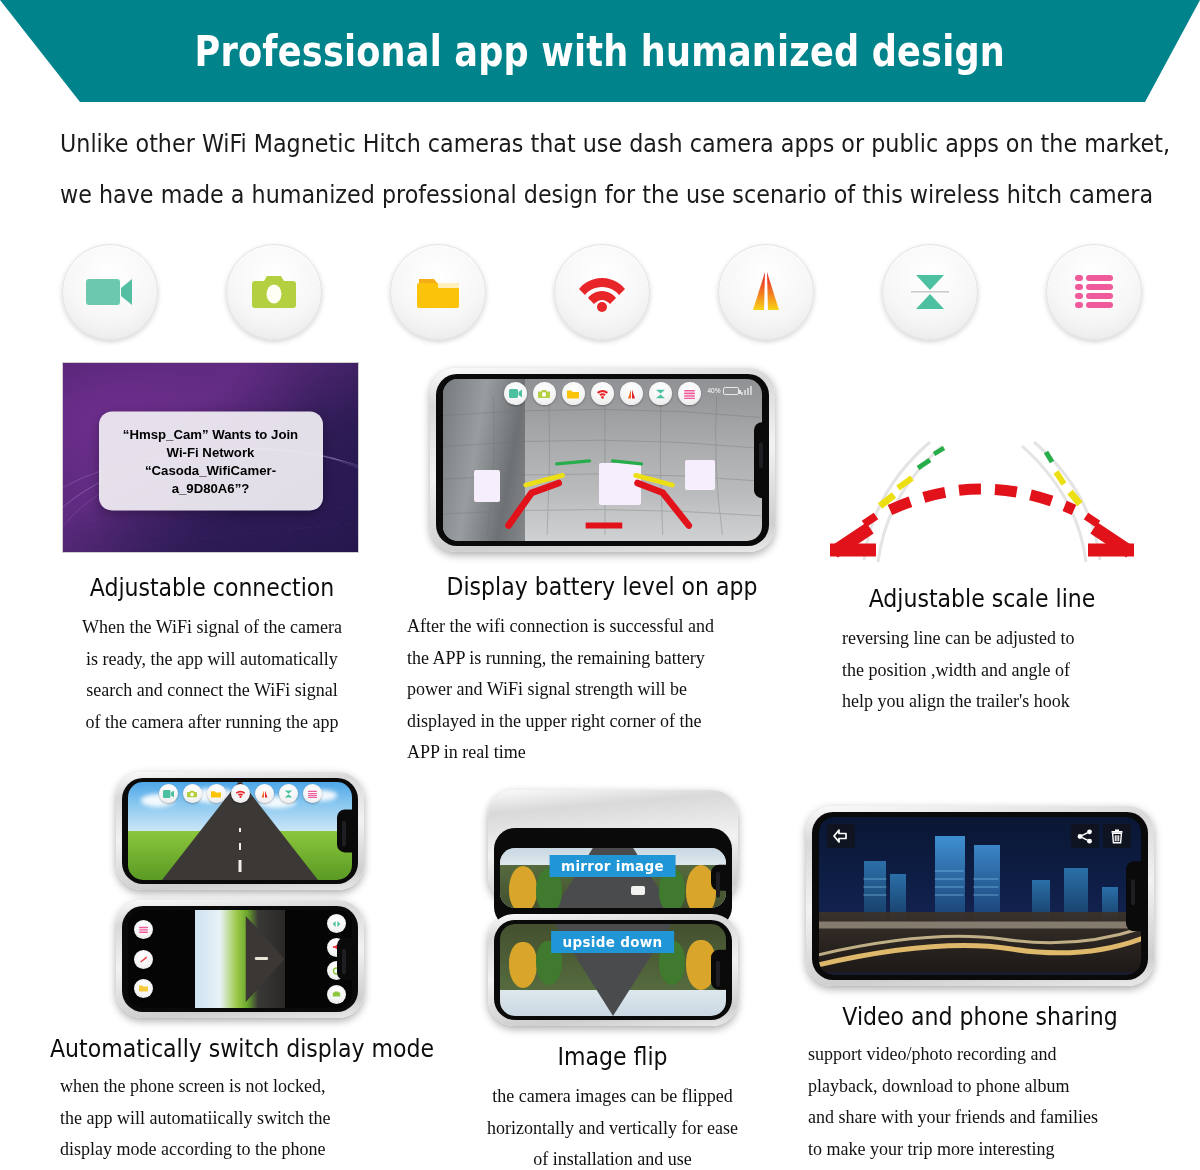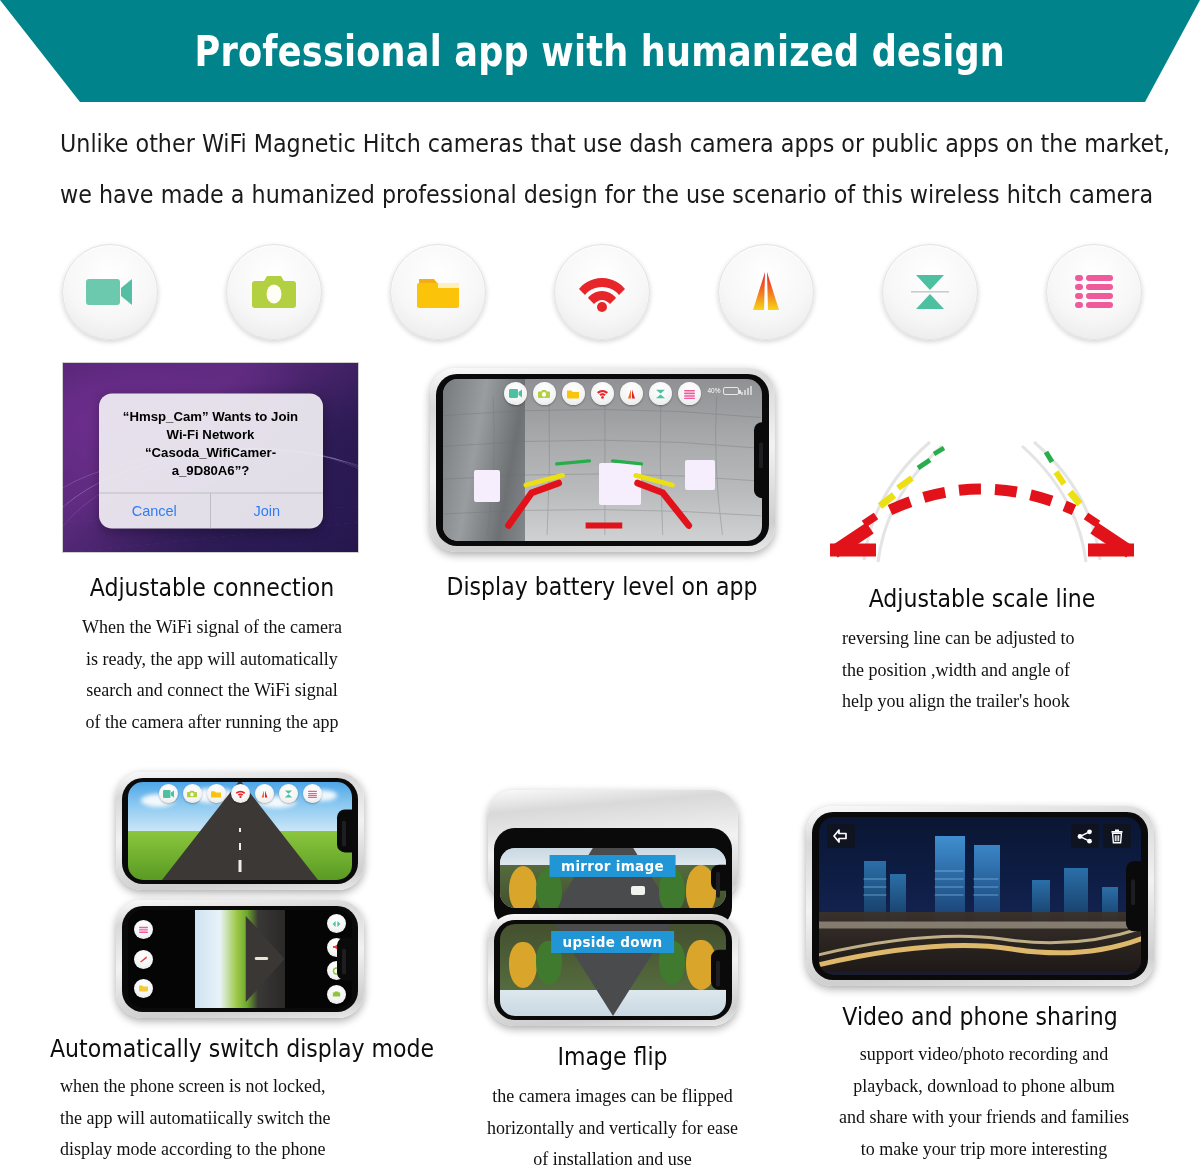--- a/index.html
+++ b/index.html
@@ -364,24 +364,20 @@
       <div class="ios-shot">
         <div class="ios-wave w3"></div>
         <div class="ios-wave w2"></div>
         <div class="ios-wave"></div>
         <div class="ios-dialog">
           <div class="ios-dialog-body">
             <div>“Hmsp_Cam” Wants to Join</div>
             <div>Wi-Fi Network</div>
             <div>“Casoda_WifiCamer-</div>
             <div>a_9D80A6”?</div>
-          </div>
-          <div class="ios-dialog-btns">
-            <div class="ios-btn">Cancel</div>
-            <div class="ios-btn">Join</div>
           </div>
         </div>
       </div>
     </div>
     <div class="pt" style="margin-top:20px;">Adjustable connection</div>
     <div class="pb ctr" style="margin-top:10px;">
       <div>When the WiFi signal of the camera</div>
       <div>is ready, the app will automatically</div>
       <div>search and connect the WiFi signal</div>
       <div>of the camera after running the app</div>
@@ -480,20 +476,27 @@
                   <i style="height:7px"></i>
                   <i style="height:9px"></i>
               </span>
             </div>
           </div>
           <div class="notch"></div>
         </div>
       </div>
     </div>
     <div class="pt" style="margin-top:20px;">Display battery level on app</div>
+    <div class="pb" style="margin-top:10px;">
+      <div>After the wifi connection is successful and</div>
+      <div>the APP is running, the remaining battery</div>
+      <div> power and WiFi signal strength will be</div>
+      <div>displayed in the upper right corner of the</div>
+      <div>APP in real time</div>
+    </div>
   </div>
 
   <div class="panel" style="left:812px; top:400px; width:340px;">
     <div class="media" style="height:172px;">
       <svg width="340" height="172" viewBox="0 0 340 172">
         <g fill="none" stroke="#e4e4e4" stroke-width="3">
           <path d="M52 160 Q60 92 118 42"></path>
           <path d="M66 162 Q74 96 130 46"></path>
           <path d="M288 160 Q280 92 222 42"></path>
           <path d="M274 162 Q266 96 210 46"></path>
@@ -771,21 +774,21 @@
                 <path d="M2.6 4.4 h8.8 l-.8 9.4 h-7.2 z" fill="none" stroke="#fff" stroke-width="1.4"></path>
                 <path d="M5.3 6.2 v6 M7 6.2 v6 M8.7 6.2 v6" stroke="#fff" stroke-width="1.1"></path>
               </svg>
             </div>
             <div class="notch"></div>
           </div>
         </div>
       </div>
     </div>
     <div class="pt" style="margin-top:16px;">Video and phone sharing</div>
-    <div class="pb" style="margin-top:8px;padding-left:8px;text-align:center;">
+    <div class="pb" style="margin-top:8px;padding-left:8px;">
       <div>support video/photo recording and</div>
       <div>playback, download to phone album</div>
       <div>and share with your friends and families</div>
       <div>to make your trip more interesting</div>
     </div>
   </div>
 
 </div>
 
 </body></html>

